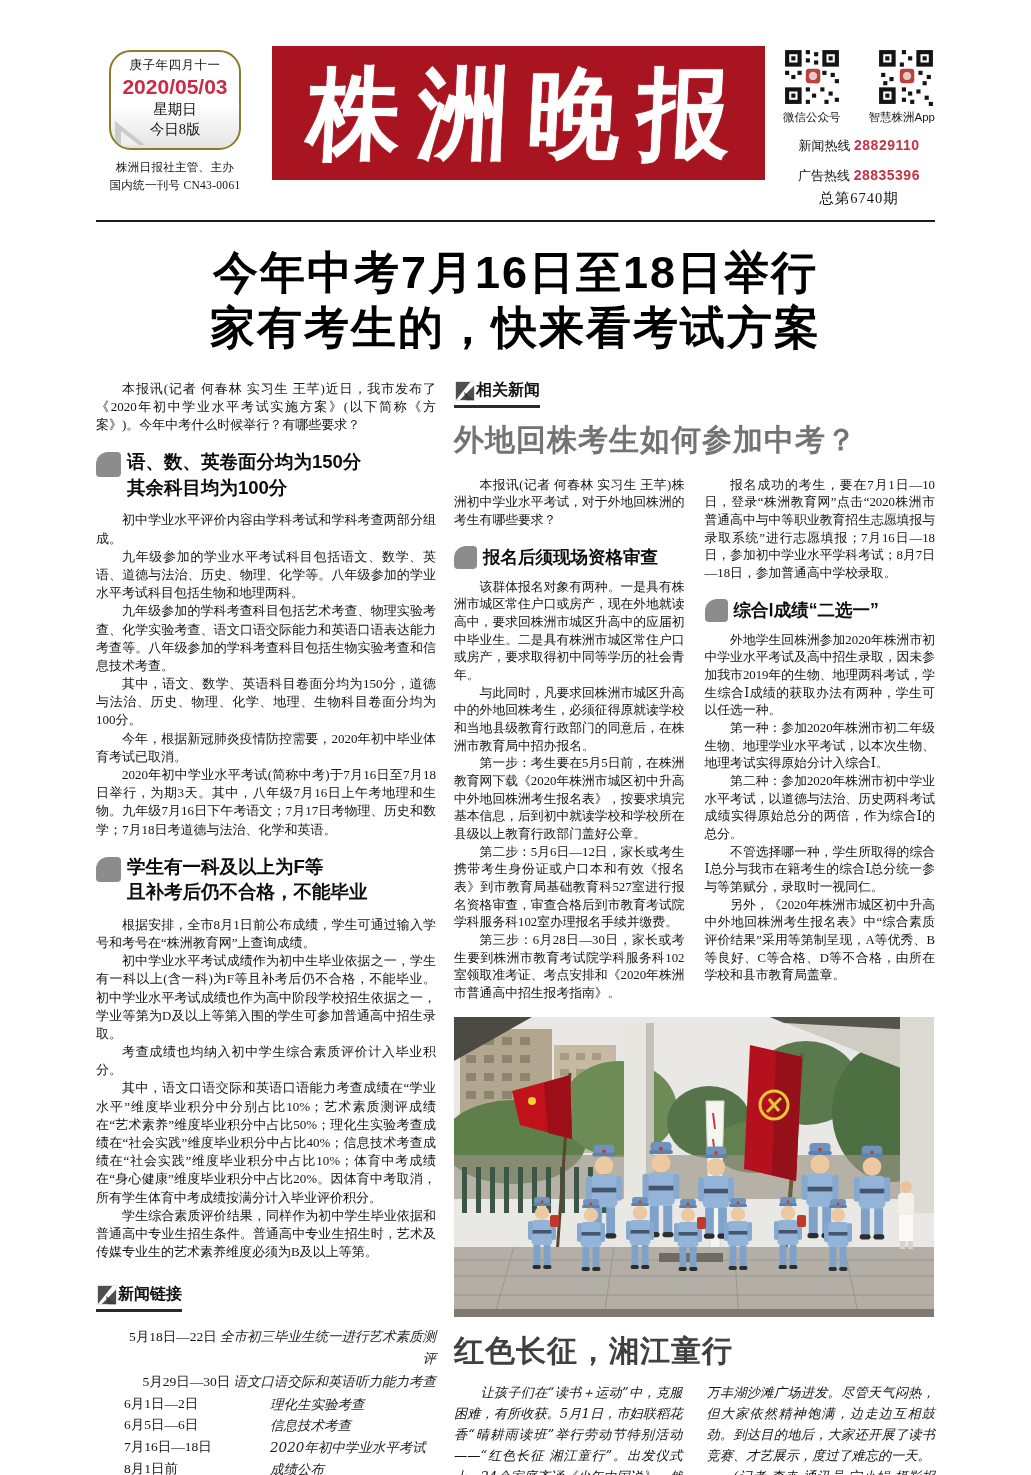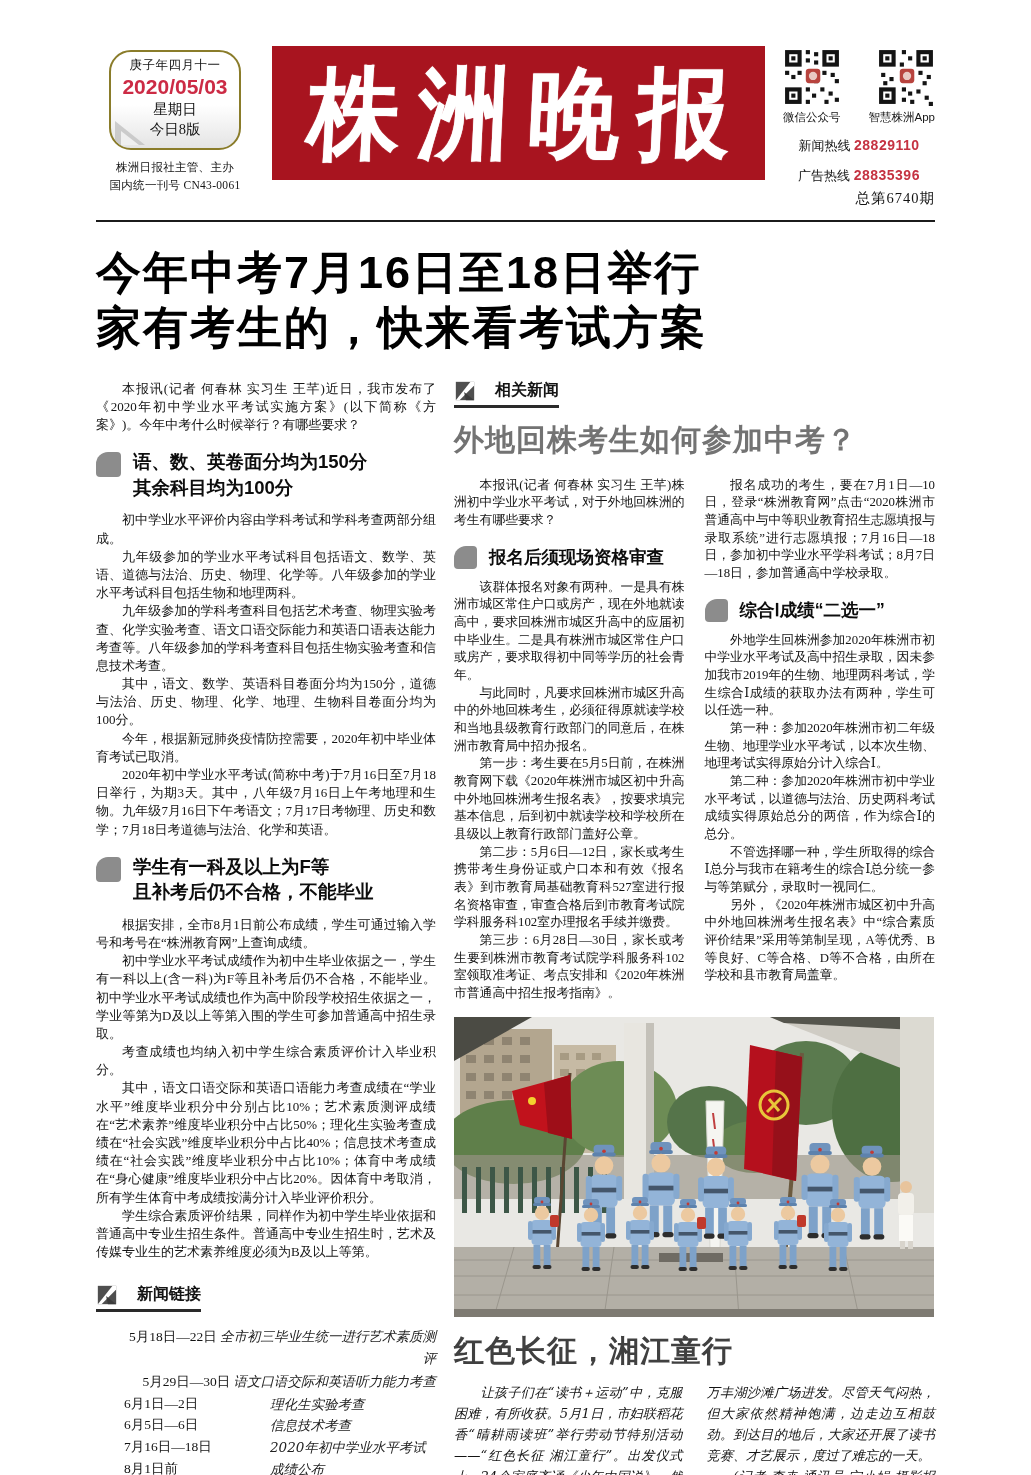--- a/index.html
+++ b/index.html
@@ -25,38 +25,38 @@
   .masthead-box{flex:1;margin:0 18px;height:134px;background:var(--red);display:flex;align-items:center;justify-content:center;}
   .masthead-title{color:#fff;font-family:"DejaVu Serif",serif;font-weight:bold;font-size:92px;line-height:1;
     letter-spacing:18px;text-indent:18px;transform:scaleY(1.08) skewX(-3deg);text-shadow:0 0 1px #fff;}
 
   .qr-area{width:152px;flex:none;padding-top:2px;}
   .qr-row{display:flex;justify-content:space-between;}
   .qr{width:58px;height:58px;background:#fff;}
   .qr-labels{display:flex;justify-content:space-between;font-size:11.5px;margin-top:4px;font-family:"Liberation Sans",sans-serif;}
   .hotline{font-size:13px;margin-top:12px;text-align:center;white-space:nowrap;font-family:"Liberation Sans",sans-serif;}
   .hotline b{color:var(--num-red);font-size:14px;letter-spacing:.5px;}
-  .issue{font-size:14.5px;text-align:right;margin-top:4px;letter-spacing:1px;}
+  .issue{font-size:14.5px;text-align:center;margin-top:4px;letter-spacing:1px;}
   .header-rule{border-bottom:2px solid #1b1b1b;margin-top:12px;}
 
   
-  .headline{ margin:24px 0 6px;font-family:"Liberation Sans","DejaVu Sans",sans-serif;
+  .headline{ text-align:center;margin:24px 0 6px;font-family:"Liberation Sans","DejaVu Sans",sans-serif;
     font-weight:900;font-size:45px;line-height:1.22;letter-spacing:2px;color:#000;}
 
   
   .body-grid{display:flex;gap:18px;margin-top:24px;align-items:flex-start;}
   .col-left{width:340px;flex:none;font-size:13px;line-height:1.4;}
   .col-right{flex:1;min-width:0;}
   p.p{text-indent:2em;text-align:justify;margin:0;}
 
-  .subhead{display:flex;gap:12px;margin:15px 0 11px;}
+  .subhead{display:flex;gap:6px;margin:15px 0 11px;}
   .bullet{width:25px;height:25px;flex:none;background:#8c8c8c;border-radius:12px 4px 4px 4px;margin-top:3px;}
   .subhead-text{font-family:"Liberation Sans",sans-serif;font-weight:bold;font-size:18.5px;line-height:1.38;color:#0d0d0d;}
 
-  .kicker{display:inline-flex;align-items:center;gap:19px;border-bottom:3px solid #2a2a2a;padding-bottom:3px;
+  .kicker{display:inline-flex;align-items:center;gap:0;border-bottom:3px solid #2a2a2a;padding-bottom:3px;
     font-family:"Liberation Sans",sans-serif;font-weight:bold;font-size:16px;}
   .kicker .ic{width:22px;height:22px;flex:none;}
 
   .news-links{margin-top:22px;}
   .nl-list{margin-top:14px;padding-left:28px;font-size:13.5px;line-height:1.55;}
   .link-item{display:flex;margin-bottom:1px;}
   .link-item .ld{flex:0 0 146px;}
   .link-item .le{font-family:"DejaVu Serif",serif;font-style:italic;color:#222;}
   .nl-list div.link-item:nth-of-type(-n+2){display:block;text-align:right;}
 

